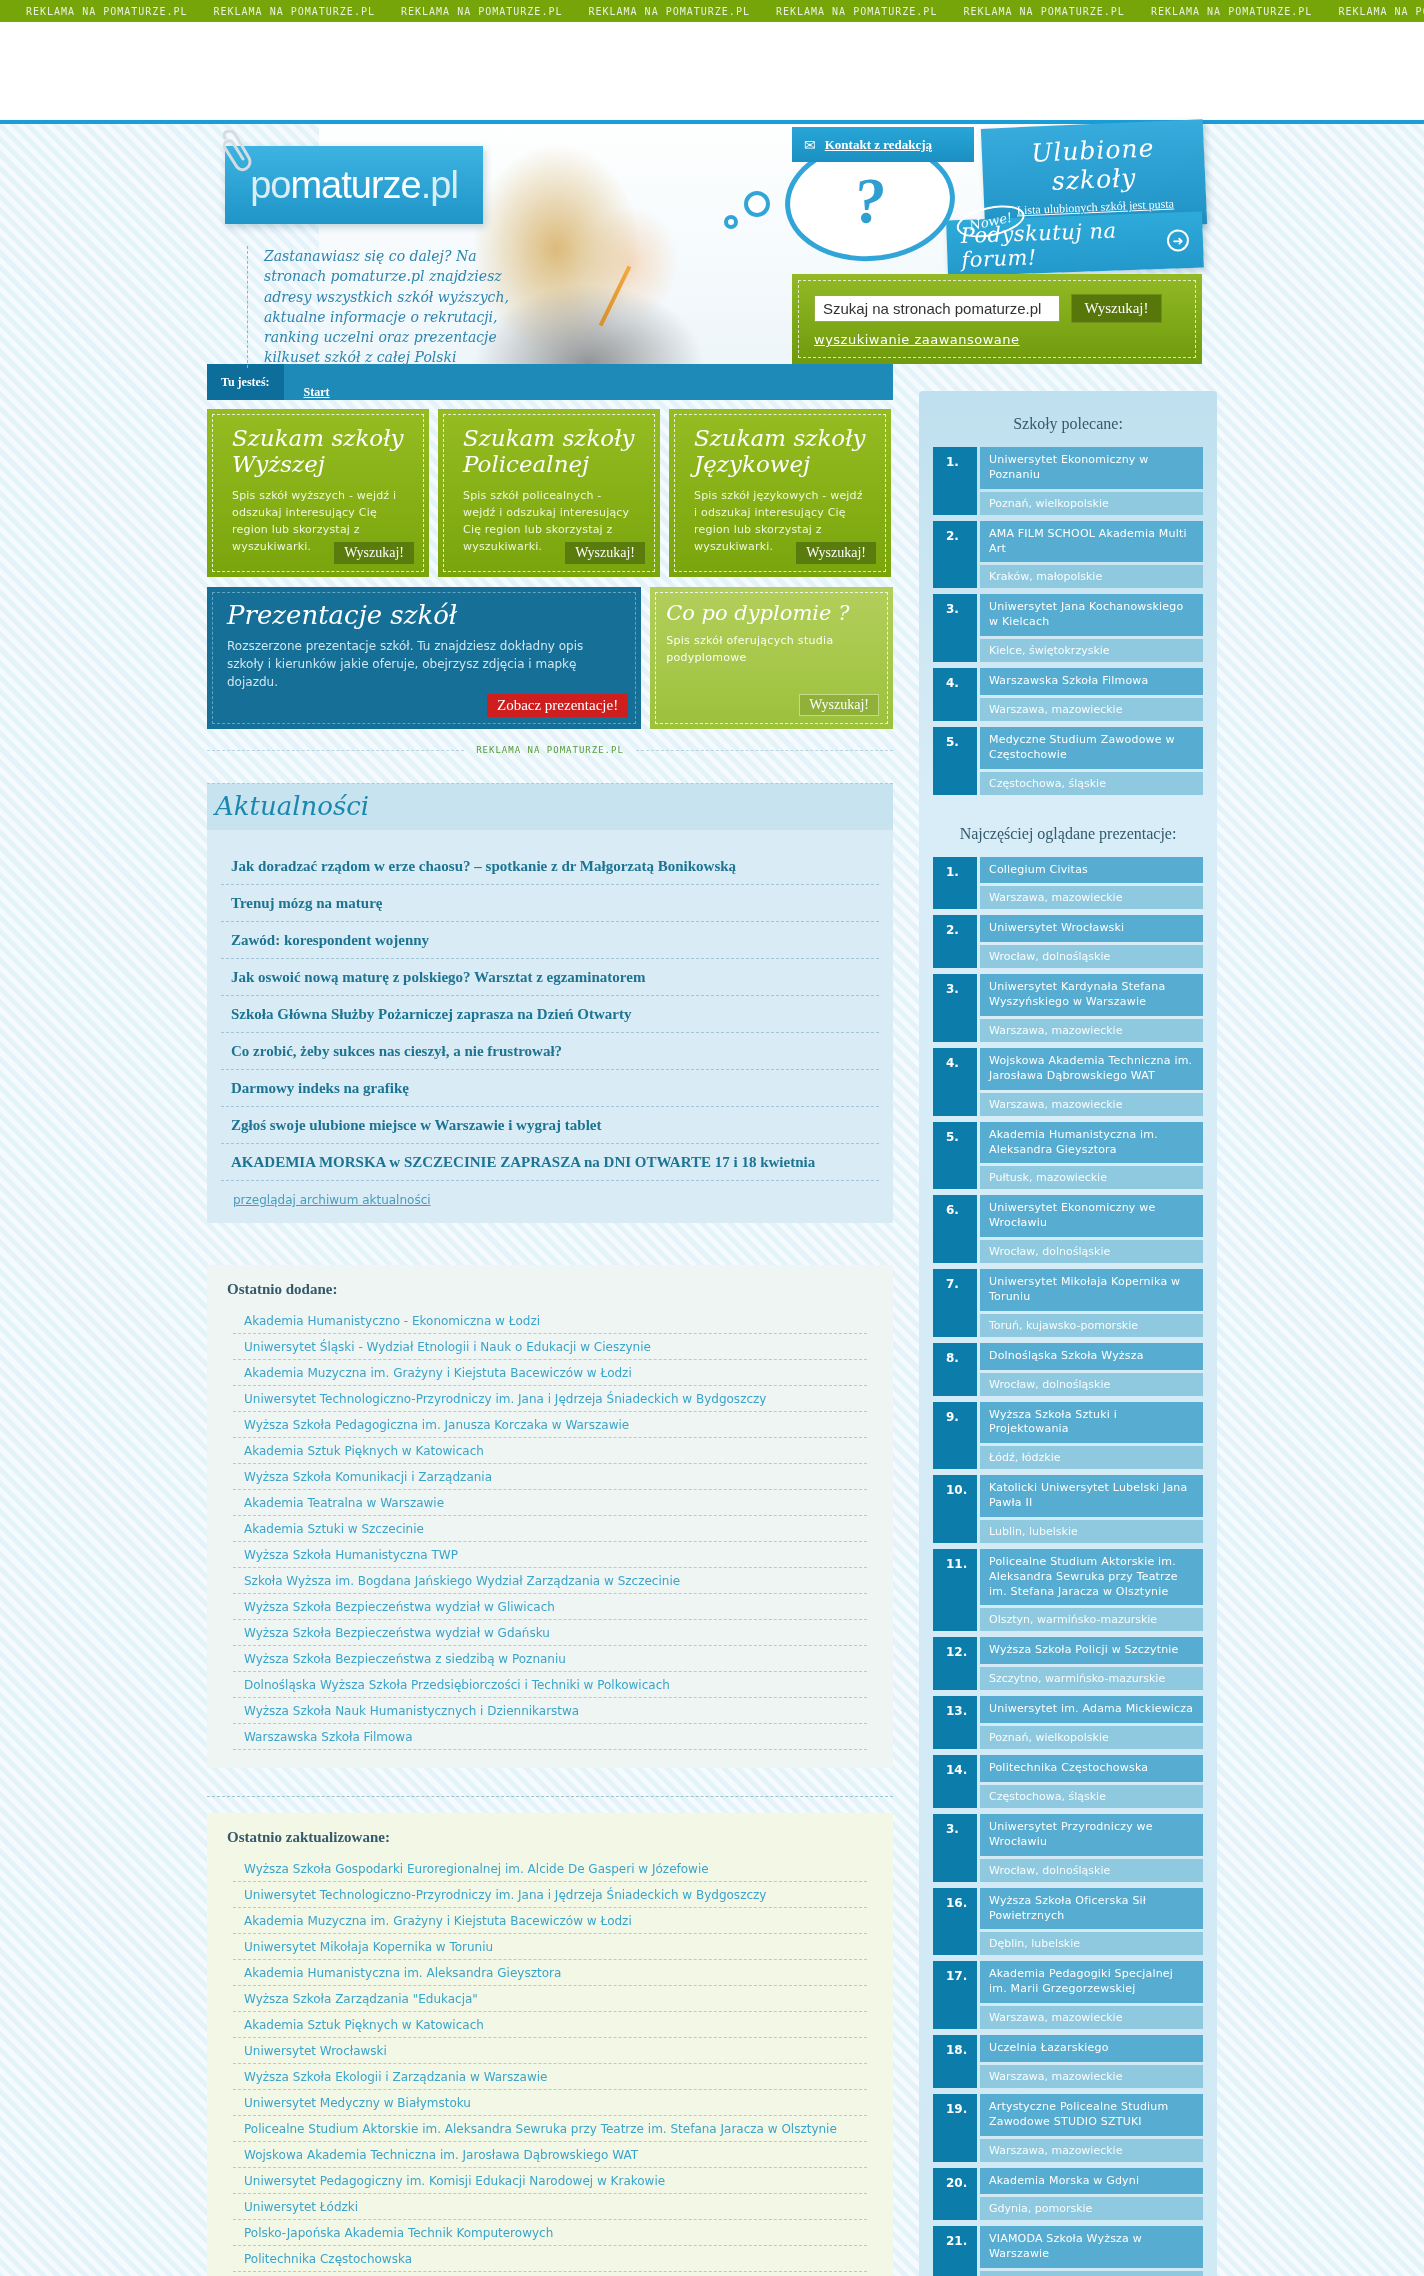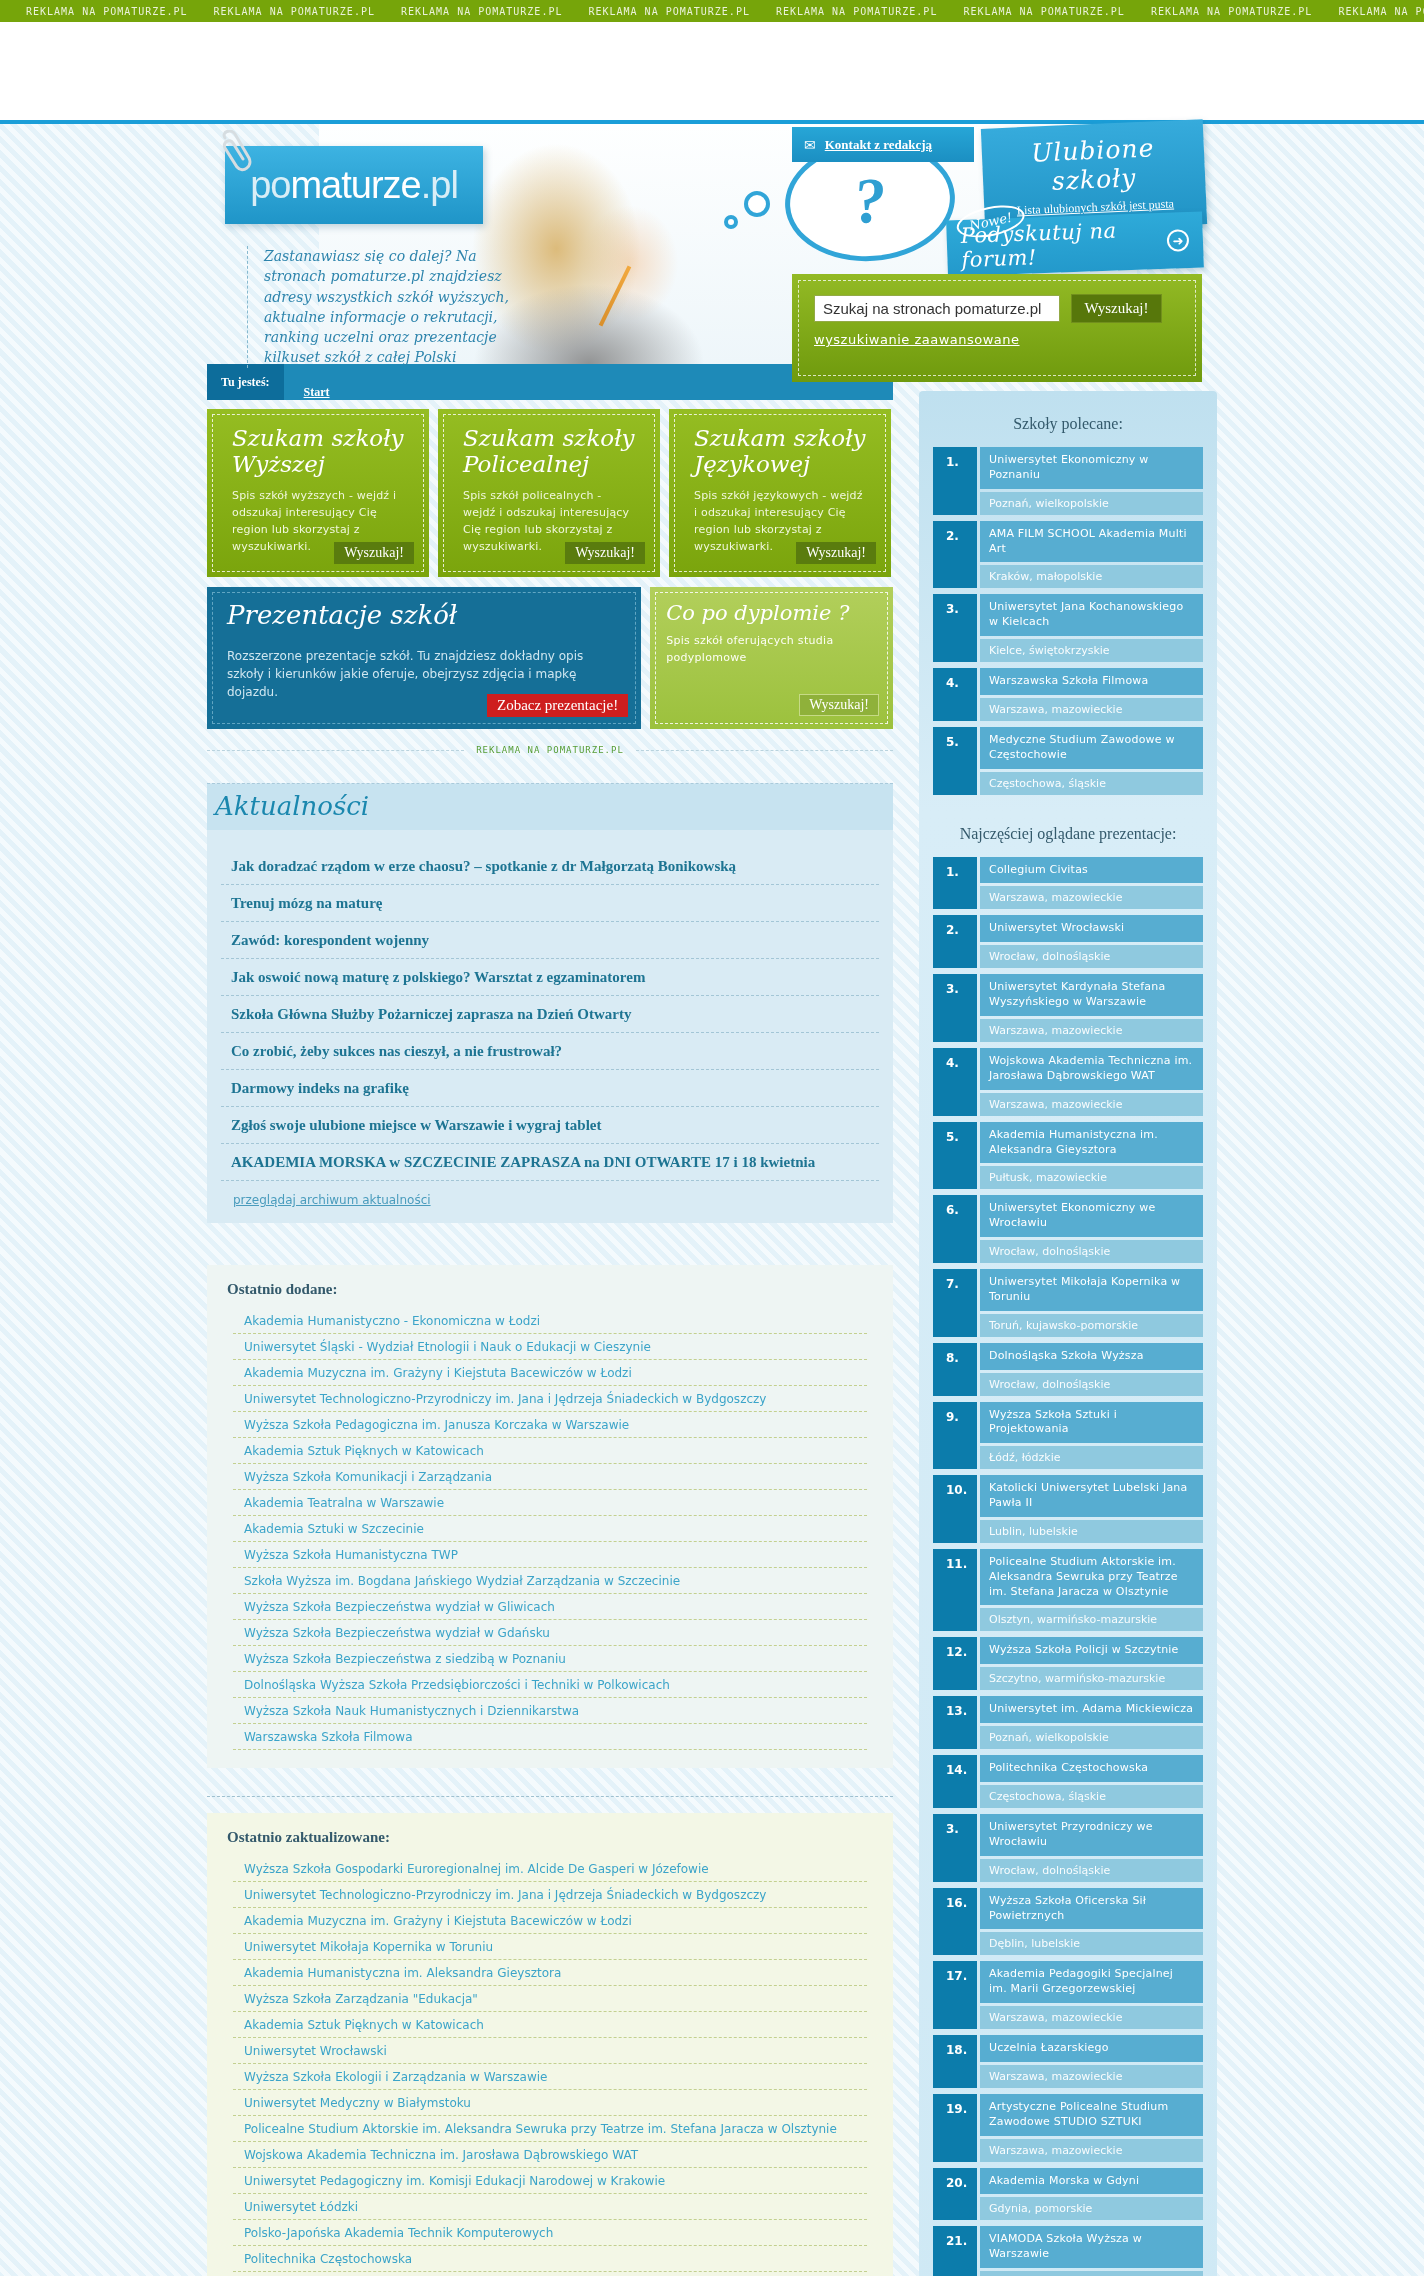--- a/index.html
+++ b/index.html
@@ -68,21 +68,21 @@
            background:linear-gradient(#2eaad9,#2399cb); transform:rotate(-2deg);
            box-shadow:2px 3px 6px rgba(30,90,120,.25); display:flex; align-items:center;
            justify-content:flex-end; gap:8px; padding:0 14px; cursor:pointer; }
   .nowe { position:absolute; left:10px; top:-12px; border:2px solid #fff; border-radius:50%;
           padding:5px 11px; transform:rotate(-10deg); color:#fff;
           font:italic 13px "DejaVu Serif", serif; }
   .forum-text { color:#fff; font-size:21px; letter-spacing:.5px; }
   .f-arrow { width:22px; height:22px; border:2px solid #fff; border-radius:50%; color:#fff;
              font-size:13px; line-height:20px; text-align:center; flex:none; }
 
-  .search { position:absolute; left:585px; top:150px; width:410px; height:108px; z-index:5;
+  .search { position:absolute; left:585px; top:150px; width:410px; height:90px; z-index:5;
             background:linear-gradient(#93ba25,#6f9a0d); }
   .search-inner { position:absolute; inset:6px; border:1px dashed rgba(255,255,255,.75);
                   padding:13px 15px; }
   .search input { width:246px; height:27px; border:1px solid #93aa45; font:15px "Liberation Sans", sans-serif;
                   color:#333; padding:0 8px; vertical-align:middle; }
   .search-btn { height:29px; margin-left:7px; background:#57770b; color:#fff; border:1px solid #728f1d;
                 font:15px "Liberation Serif", serif; padding:0 12px; vertical-align:middle; cursor:pointer; }
   .adv { display:inline-block; margin-top:9px; color:#fff; font:13px "DejaVu Sans", sans-serif;
          letter-spacing:.5px; text-decoration:underline; cursor:pointer; }
 
@@ -104,21 +104,21 @@
                    border:1px dashed rgba(255,255,255,.8); pointer-events:none; }
   .promo-title { color:#fff; font-size:23px; line-height:1.15; margin-bottom:9px; }
   .promo-desc { font:11px/1.55 "DejaVu Sans", sans-serif; color:#f0f7dd; letter-spacing:.2px; }
   .promo-btn { position:absolute; right:15px; bottom:13px; background:#5a7c0e; color:#fff;
                border:none; font:14px "Liberation Serif", serif; padding:3px 10px; cursor:pointer; }
 
   .row2 { display:flex; gap:9px; margin-top:10px; }
   .pres { position:relative; width:455px; height:142px; background:#156f97; padding:13px 20px; cursor:pointer; }
   .pres::before { content:""; position:absolute; inset:5px;
                   border:1px dashed rgba(160,212,232,.55); pointer-events:none; }
-  .pres-title { color:#fff; font-size:26px; margin-bottom:17px; }
+  .pres-title { color:#fff; font-size:26px; margin-bottom:7px; }
   .pres-desc { font:12px/1.5 "DejaVu Sans", sans-serif; color:#cfe6f0; }
   .pres-btn { position:absolute; right:13px; bottom:12px; background:#ce1e1e; color:#fff; border:none;
               font:15px "Liberation Serif", serif; padding:3px 10px; cursor:pointer; z-index:2; }
   .dip { position:relative; width:254px; height:142px; padding:14px 16px; cursor:pointer;
          background:linear-gradient(#b2cf5b,#9cc13d); }
   .dip::before { content:""; position:absolute; inset:5px;
                  border:1px dashed rgba(255,255,255,.85); pointer-events:none; }
   .dip-title { color:#fff; font-size:21px; margin-bottom:8px; }
   .dip-desc { font:11px/1.5 "DejaVu Sans", sans-serif; color:#fdfef5; letter-spacing:.3px; }
   .dip-btn { position:absolute; right:14px; bottom:13px; background:#8fb13a; color:#fff;

